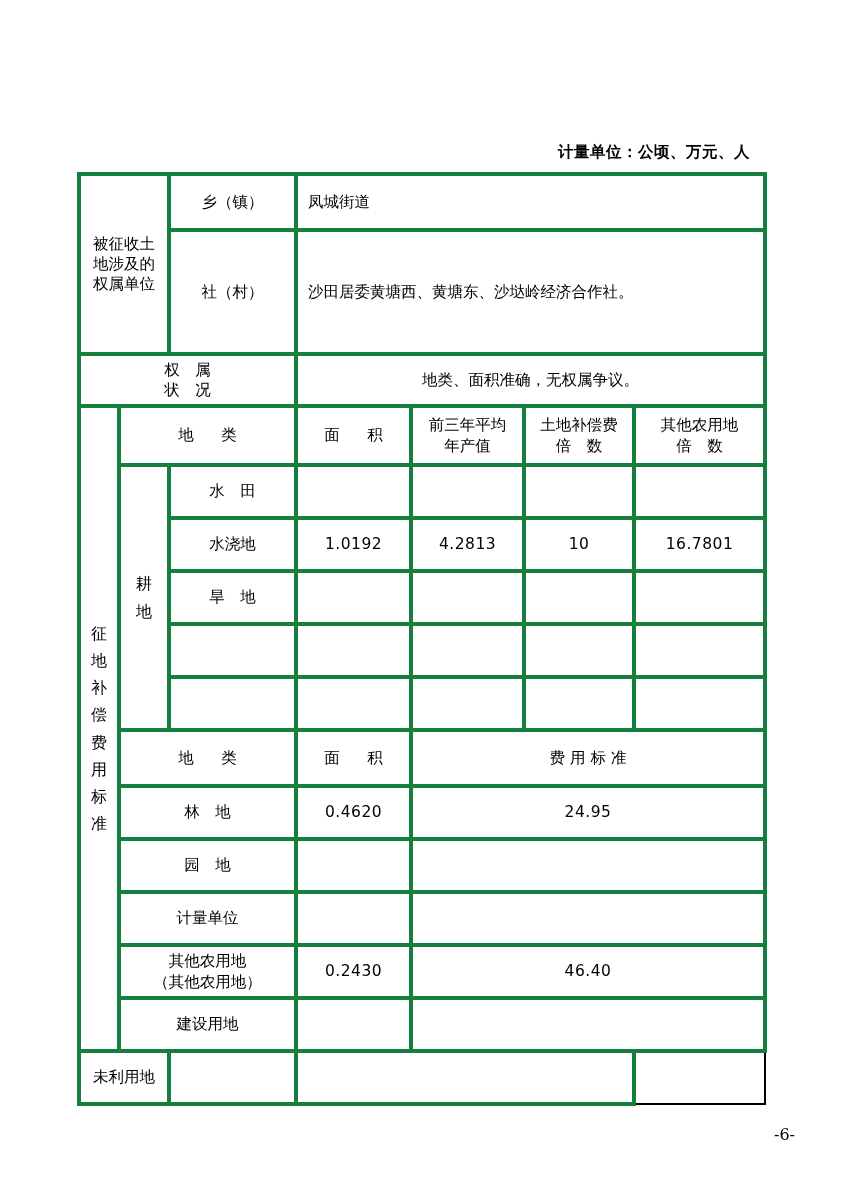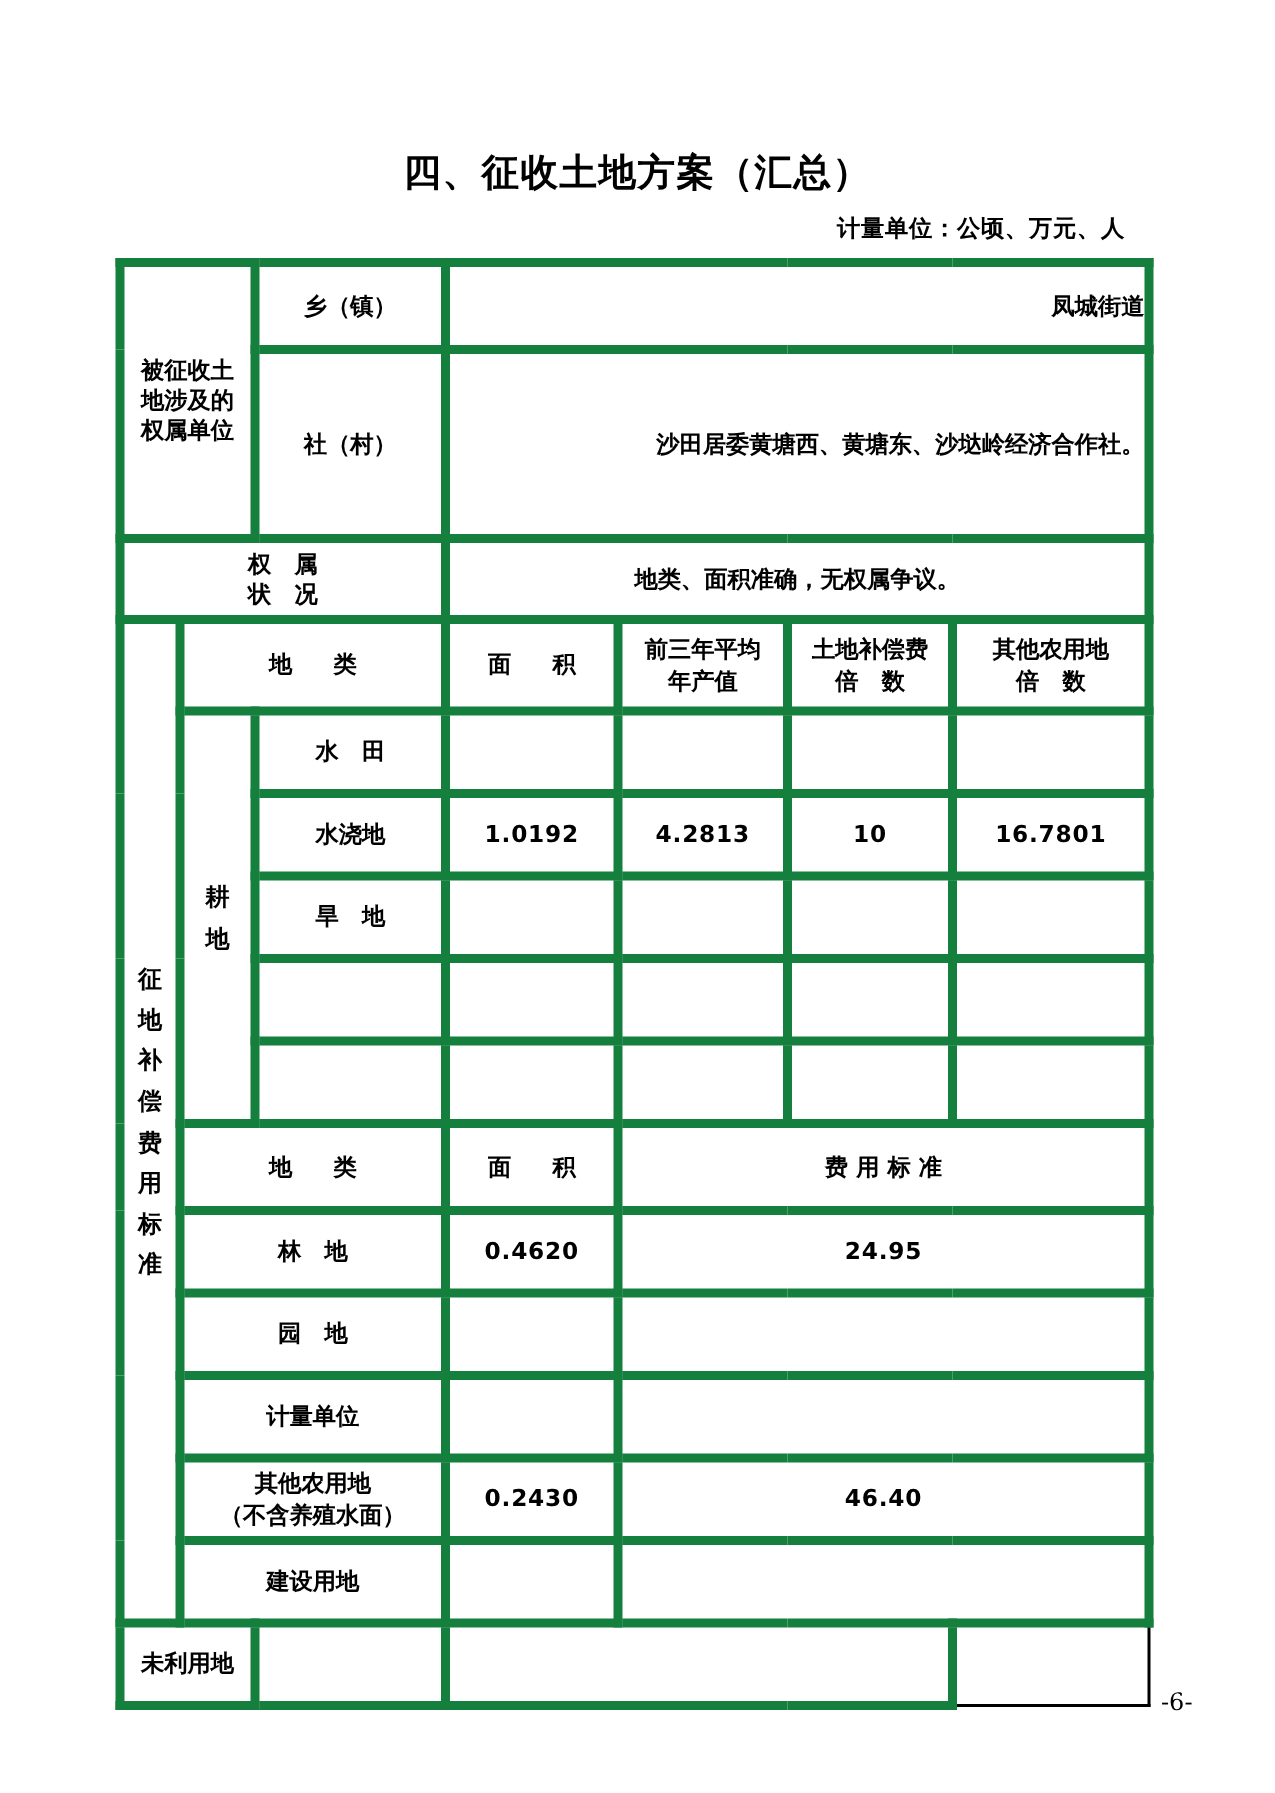--- a/index.html
+++ b/index.html
@@ -53,28 +53,28 @@
     left: 77px;
     top: 172px;
     width: 686px;
   }
   table.main {
     border-collapse: collapse;
     width: 686px;
     table-layout: fixed;
   }
   table.main td {
-    border: 6px solid #15803d;
+    border: 4px solid #15803d;
     padding: 0;
     text-align: center;
     vertical-align: middle;
     font-size: 15.5px;
     line-height: 1.35;
     font-family: "DejaVu Sans", "Liberation Sans", sans-serif;
-    font-weight: 700;
+    font-weight: 400;
     margin-left: 40px;
   }
   
   table.main {
     border: 2px solid #000;
   }
 
   .cell-pad { padding: 4px 6px; }
   .sp2 { letter-spacing: 6px; padding-left: 6px; }
 
@@ -91,21 +91,21 @@
     width: 40px;
   }
 
   .num {
     font-family: "DejaVu Serif", "Liberation Serif", serif;
     font-size: 15.5px;
     letter-spacing: 0.5px;
   }
 
   .left-text {
-    text-align: right;
+    text-align: left;
     padding-left: 10px;
     font-size: 15.5px;
   }
 
   .two-line { line-height: 1.3; }
 
   
   .h-xiang { height: 52px; }
   .h-she   { height: 120px; }
   .h-quan  { height: 48px; }
@@ -120,21 +120,20 @@
     top: 1125px;
     font-size: 16px;
     font-family: "DejaVu Serif", "Liberation Serif", serif;
   }
 </style>
 </head>
 <body>
 
 <div class="page">
 
-  <div class="doc-title">四、征收土地方案（汇总）</div>
   <div class="unit-line">计量单位：公顷、万元、人</div>
 
   <div class="tbl-wrap">
     <table class="main">
       <colgroup>
         <col style="width:40px">
         <col style="width:50px">
         <col style="width:127px">
         <col style="width:115px">
         <col style="width:113px">
@@ -347,21 +346,21 @@
             <span></span>
           </td>
           <td class="h-data num" colspan="3">
             <span></span>
           </td>
         </tr>
 
         <tr>
           <td class="h-data" colspan="2">
             <div class="two-line">其他农用地</div>
-            <div class="two-line">（不含养殖水面）</div>
+            <div class="two-line">（其他农用地）</div>
           </td>
           <td class="h-data num">
             <span>0.2430</span>
           </td>
           <td class="h-data num" colspan="3">
             <span>46.40</span>
           </td>
         </tr>
 
         <tr>

